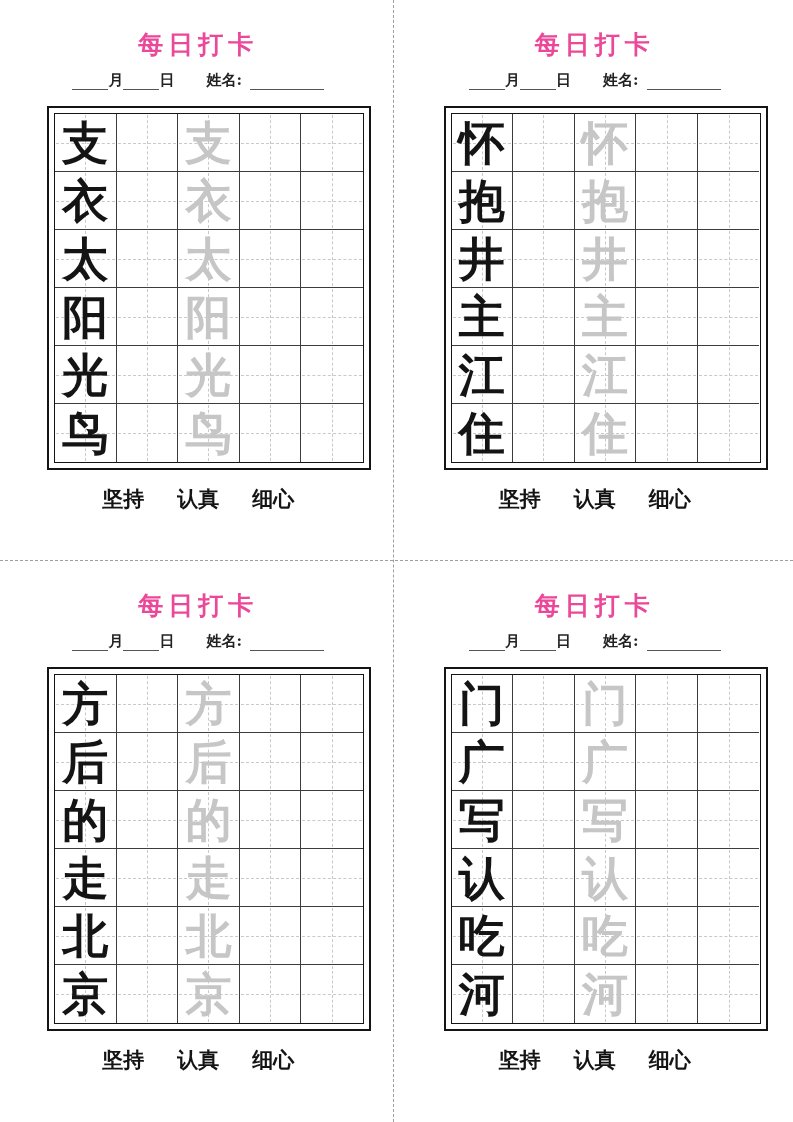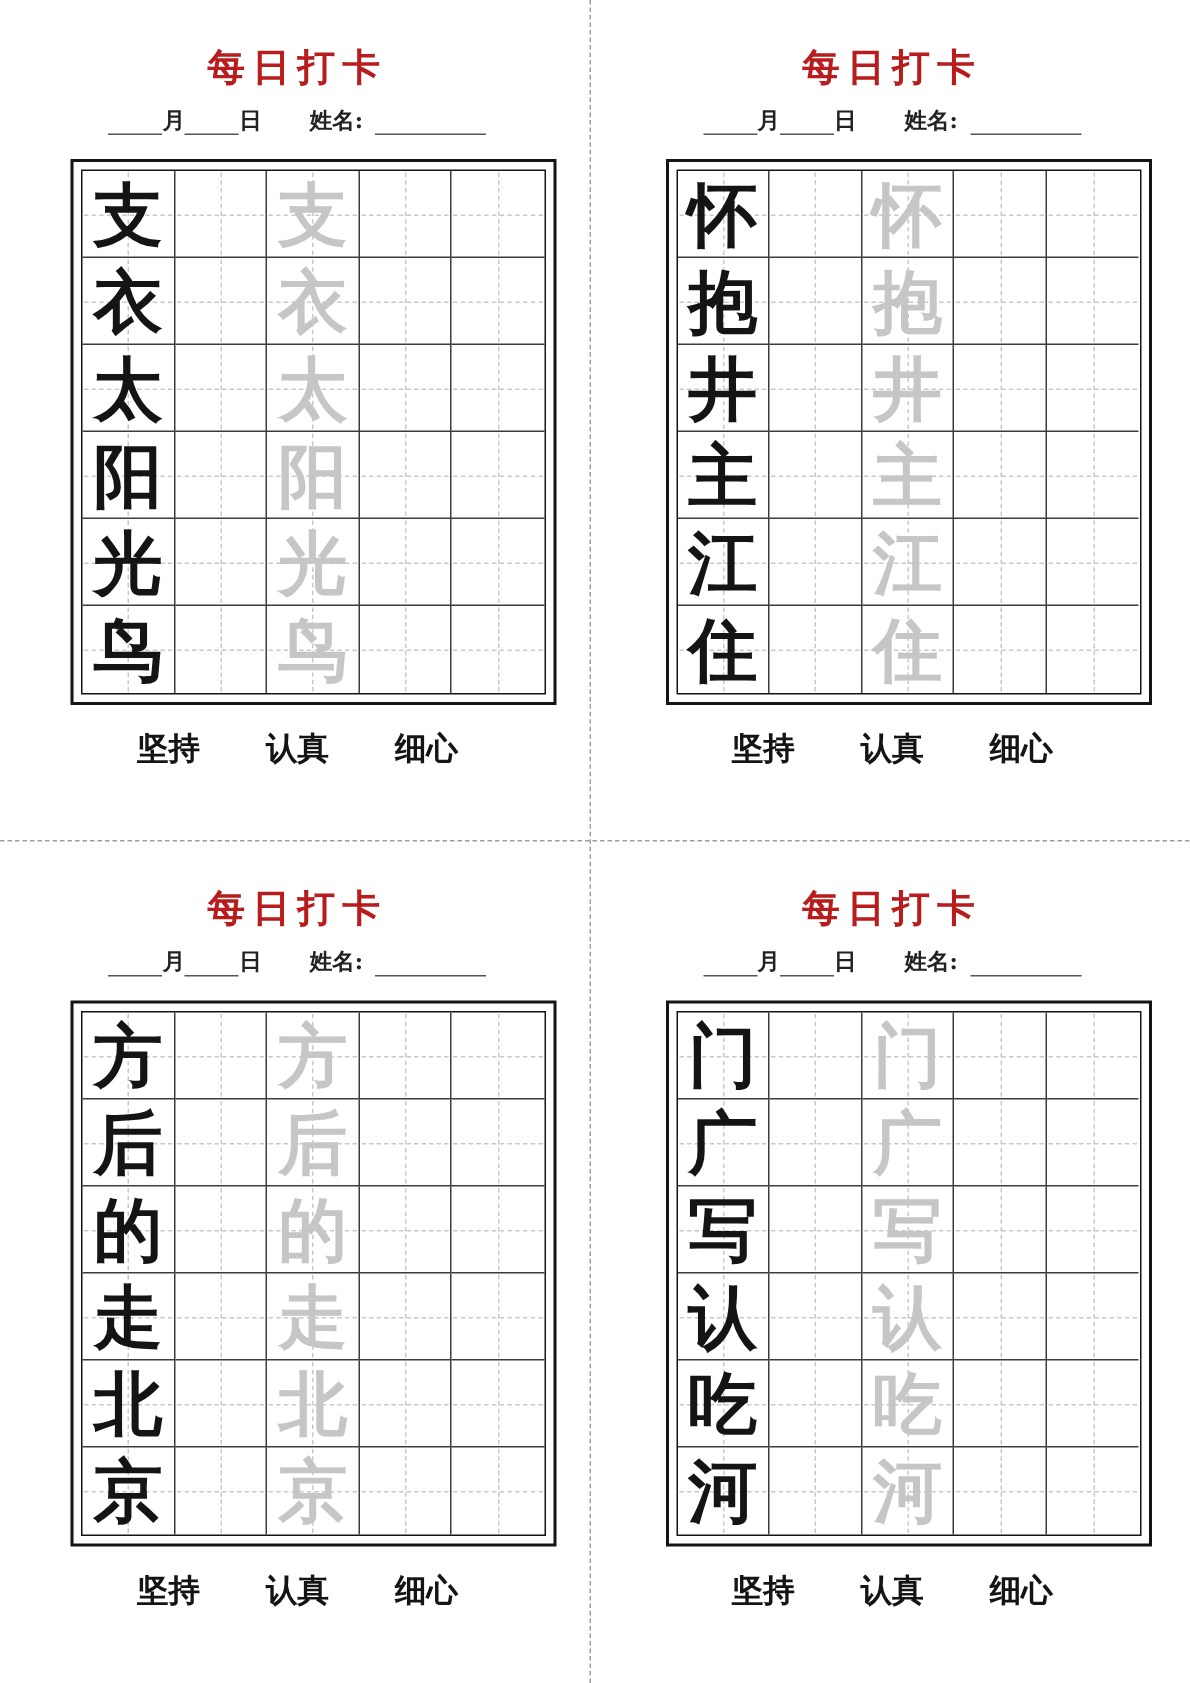--- a/index.html
+++ b/index.html
@@ -48,21 +48,21 @@
   }
   .card-title {
     margin: 0;
     padding-top: 30px;
     height: 30px;
     line-height: 30px;
     text-align: center;
     font-size: 25px;
     font-weight: 700;
     letter-spacing: 5px;
-    color: #b91c1c;
+    color: #ec4899;
   }
   .dateline {
     margin-top: 9px;
     height: 21px;
     display: flex;
     justify-content: center;
     align-items: flex-end;
     font-size: 15px;
     font-weight: 600;
     color: #222222;
@@ -129,21 +129,21 @@
     line-height: 1;
     font-weight: 700;
     z-index: 2;
   }
   .char.main  { color: var(--mainchar, #141414); }
   .char.trace { color: var(--tracechar, #c6c6c6); font-weight: 600; }
   .card-footer {
     margin-top: 15px;
     display: flex;
     justify-content: center;
-    gap: 44px;
+    gap: 33px;
     font-size: 21px;
     font-weight: 700;
     color: #141414;
   }
 </style>
 </head>
 <body>
 
 <div class="page">
 

